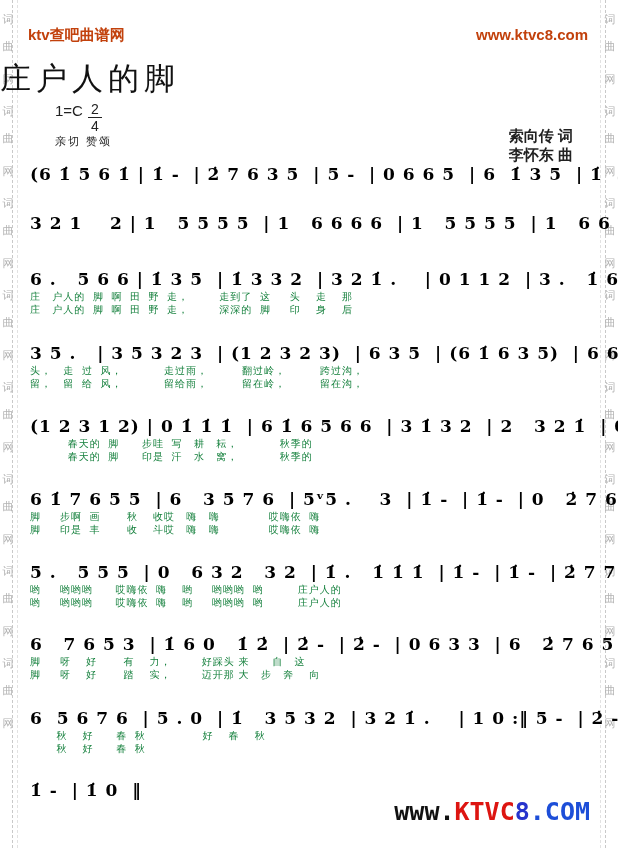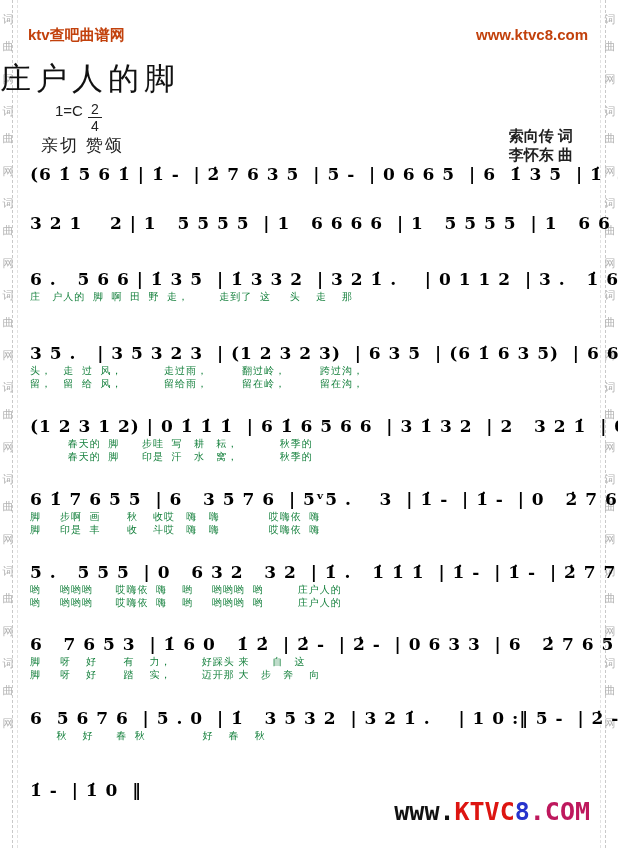--- a/index.html
+++ b/index.html
@@ -29,21 +29,21 @@
   .green{color:#c2410c;}
   .page-title{
     position:absolute;left:0;right:0;top:58px;text-align:left;
     font-family:"DejaVu Serif","Liberation Serif",serif;
     font-size:31px;letter-spacing:5px;color:#111;
   }
   .key-sig{position:absolute;left:55px;top:102px;font-size:15px;color:#222;display:flex;}
   .time-frac{display:inline-block;margin-left:5px;text-align:center;font-size:14px;line-height:14px;}
   .time-frac .num{display:block;border-bottom:1px solid #222;padding:0 3px 1px;}
   .time-frac .den{display:block;padding-top:1px;}
-  .expression{position:absolute;left:41px;top:134px;font-size:17px;color:#222;letter-spacing:2px;}
+  .expression{position:absolute;left:55px;top:134px;font-size:11px;color:#222;letter-spacing:2px;}
   .credits{position:absolute;right:45px;top:126px;text-align:left;font-size:15px;line-height:19px;color:#222;font-weight:bold;}
   
   #score{position:absolute;left:0;top:0;width:618px;height:848px;}
   .system{position:absolute;left:30px;width:562px;}
   .notes{
     font-family:"DejaVu Serif","Liberation Serif",serif;font-weight:bold;
     font-size:17px;line-height:21px;letter-spacing:1px;white-space:pre;color:#000;
   }
   .lyric{font-size:10px;line-height:13px;white-space:pre;color:#15803d;letter-spacing:1px;}
   .lyric + .lyric{margin-top:0px;}
@@ -139,20 +139,21 @@
 <div id="score">
     <div class="system" style="top: 164px;">
       <div class="notes">(6 1̇ 5 6 1̇ | 1̇ -  | 2̇ 7 6 3 5  | 5 -  | 0 6 6 5  | 6  1̇ 3 5  | 1̇  3 5 3 2 |</div>
     </div>
     <div class="system" style="top: 213px;">
       <div class="notes">3 2 1    2 | 1   5 5 5 5  | 1   6 6 6 6  | 1   5 5 5 5  | 1   6 6 6 6 )</div>
     </div>
     <div class="system" style="top: 269px;">
       <div class="notes">6 .   5 6 6 | 1̇ 3 5  | 1̇ 3 3 2  | 3 2 1̇ .    | 0 1 1 2  | 3 .   1̇ 6 5  | 6 3 0 6 |</div>
       <div class="lyric">庄   户人的  脚  啊  田  野  走，        走到了  这     头    走    那</div>
+      <div class="lyric">庄   户人的  脚  啊  田  野  走，        深深的  脚     印    身    后</div>
     </div>
     <div class="system" style="top: 343px;">
       <div class="notes">3 5 .   | 3 5 3 2 3  | (1 2 3 2 3)  | 6 3 5  | (6 1̇ 6 3 5)  | 6 6 1̇  | (7 6 5 6 1̇)  | 1̇ 3 2 |</div>
       <div class="lyric">头，   走  过  风，           走过雨，         翻过岭，         跨过沟，</div>
       <div class="lyric">留，   留  给  风，           留给雨，         留在岭，         留在沟，</div>
     </div>
     <div class="system" style="top: 416px;">
       <div class="notes">(1 2 3 1 2) | 0 1̇ 1̇ 1̇  | 6 1̇ 6 5 6 6  | 3 1̇ 3 2  | 2   3 2 1̇  | 0 5 5 3 |</div>
       <div class="lyric">          春天的  脚      步哇  写   耕   耘，           秋季的</div>
       <div class="lyric">          春天的  脚      印是  汗   水   窝，           秋季的</div>
@@ -168,19 +169,20 @@
       <div class="lyric">哟     哟哟哟      哎嗨依  嗨    哟     哟哟哟  哟         庄户人的</div>
     </div>
     <div class="system" style="top: 634px;">
       <div class="notes">6   7 6 5 3  | 1̇ 6 0   1̇ 2̇  | 2̇ -  | 2̇ -  | 0 6 3 3  | 6   2̇ 7 6 5  | 6 -  | 6 - |</div>
       <div class="lyric">脚     呀    好       有    力，        好踩头 来      自   这</div>
       <div class="lyric">脚     呀    好       踏    实，        迈开那 大   步   奔    向</div>
     </div>
     <div class="system" style="top: 708px;">
       <div class="notes">6  5 6 7 6  | 5 . 0  | 1̇   3 5 3 2  | 3 2 1̇ .    | 1 0 :‖ 5 -  | 2̇ -  | 1̇ -  | 1̇ - |</div>
       <div class="lyric">       秋    好      春  秋               好    春    秋</div>
+      <div class="lyric">       秋    好      春  秋</div>
     </div>
     <div class="system" style="top: 780px;">
       <div class="notes">1̇ -  | 1̇ 0  ‖</div>
     </div>
   </div>
 
-<div class="footer-logo" id="footer-logo"><span style="color: rgb(17, 17, 17);">www.</span><span style="color: rgb(221, 21, 17);">KTVC</span><span style="color: rgb(39, 51, 204);">8</span><span style="color: #be185d;">.COM</span></div>
+<div class="footer-logo" id="footer-logo"><span style="color: rgb(17, 17, 17);">www.</span><span style="color: rgb(221, 21, 17);">KTVC</span><span style="color: rgb(39, 51, 204);">8</span><span style="color: #1d4ed8;">.COM</span></div>
 
 </body></html>

